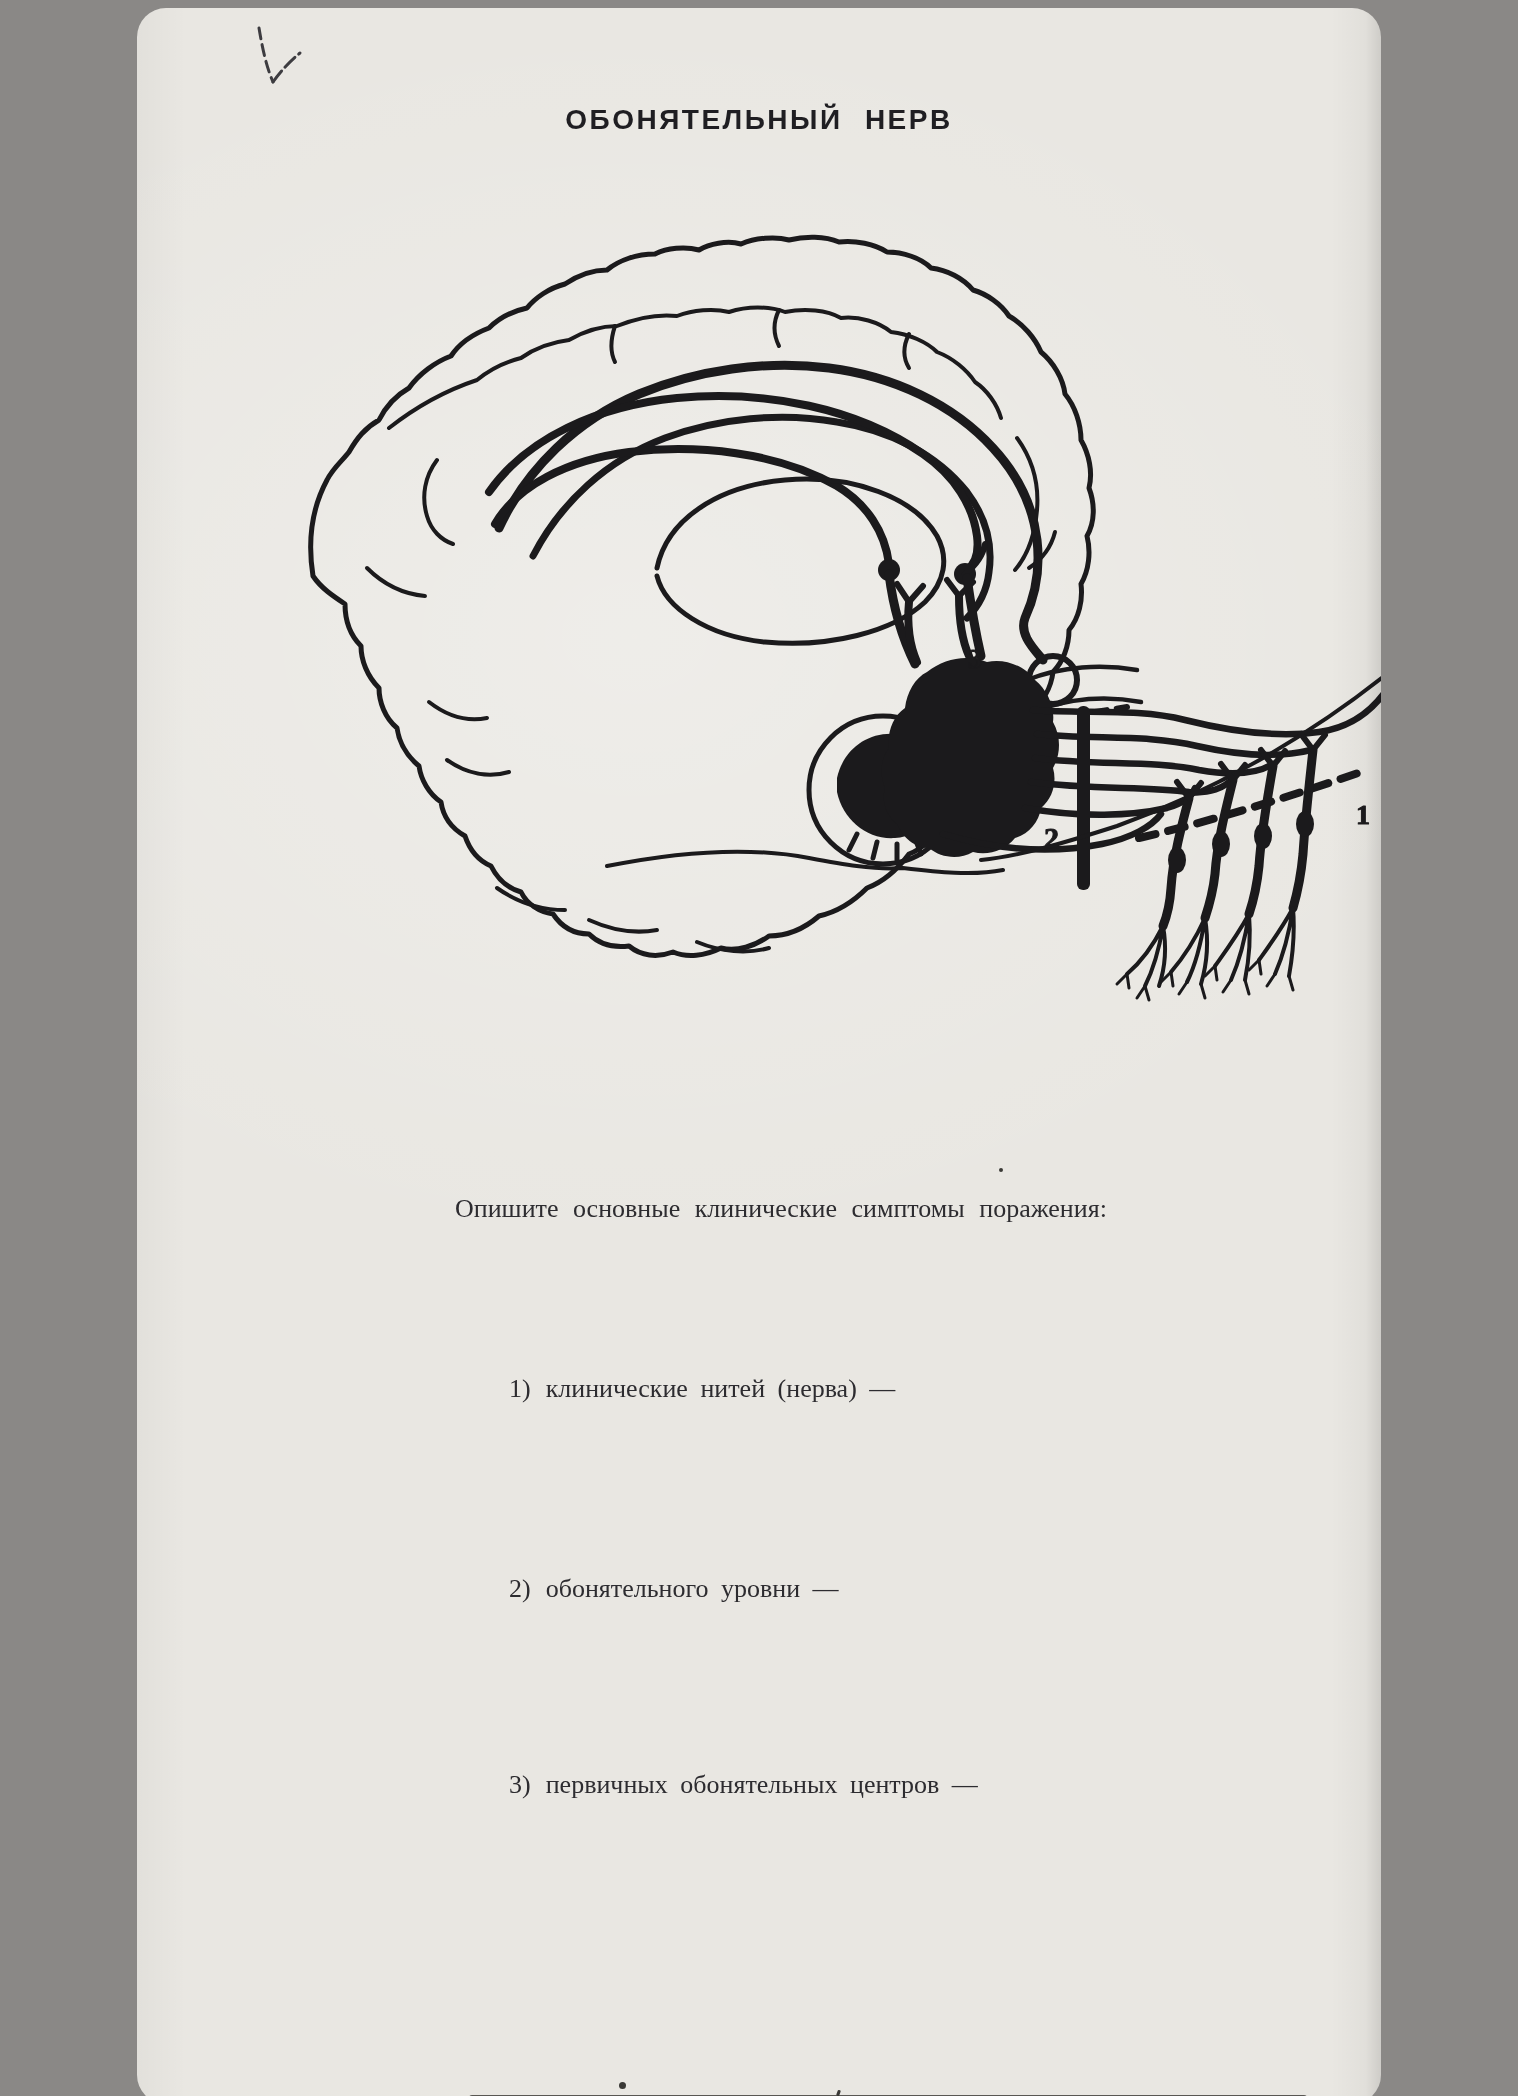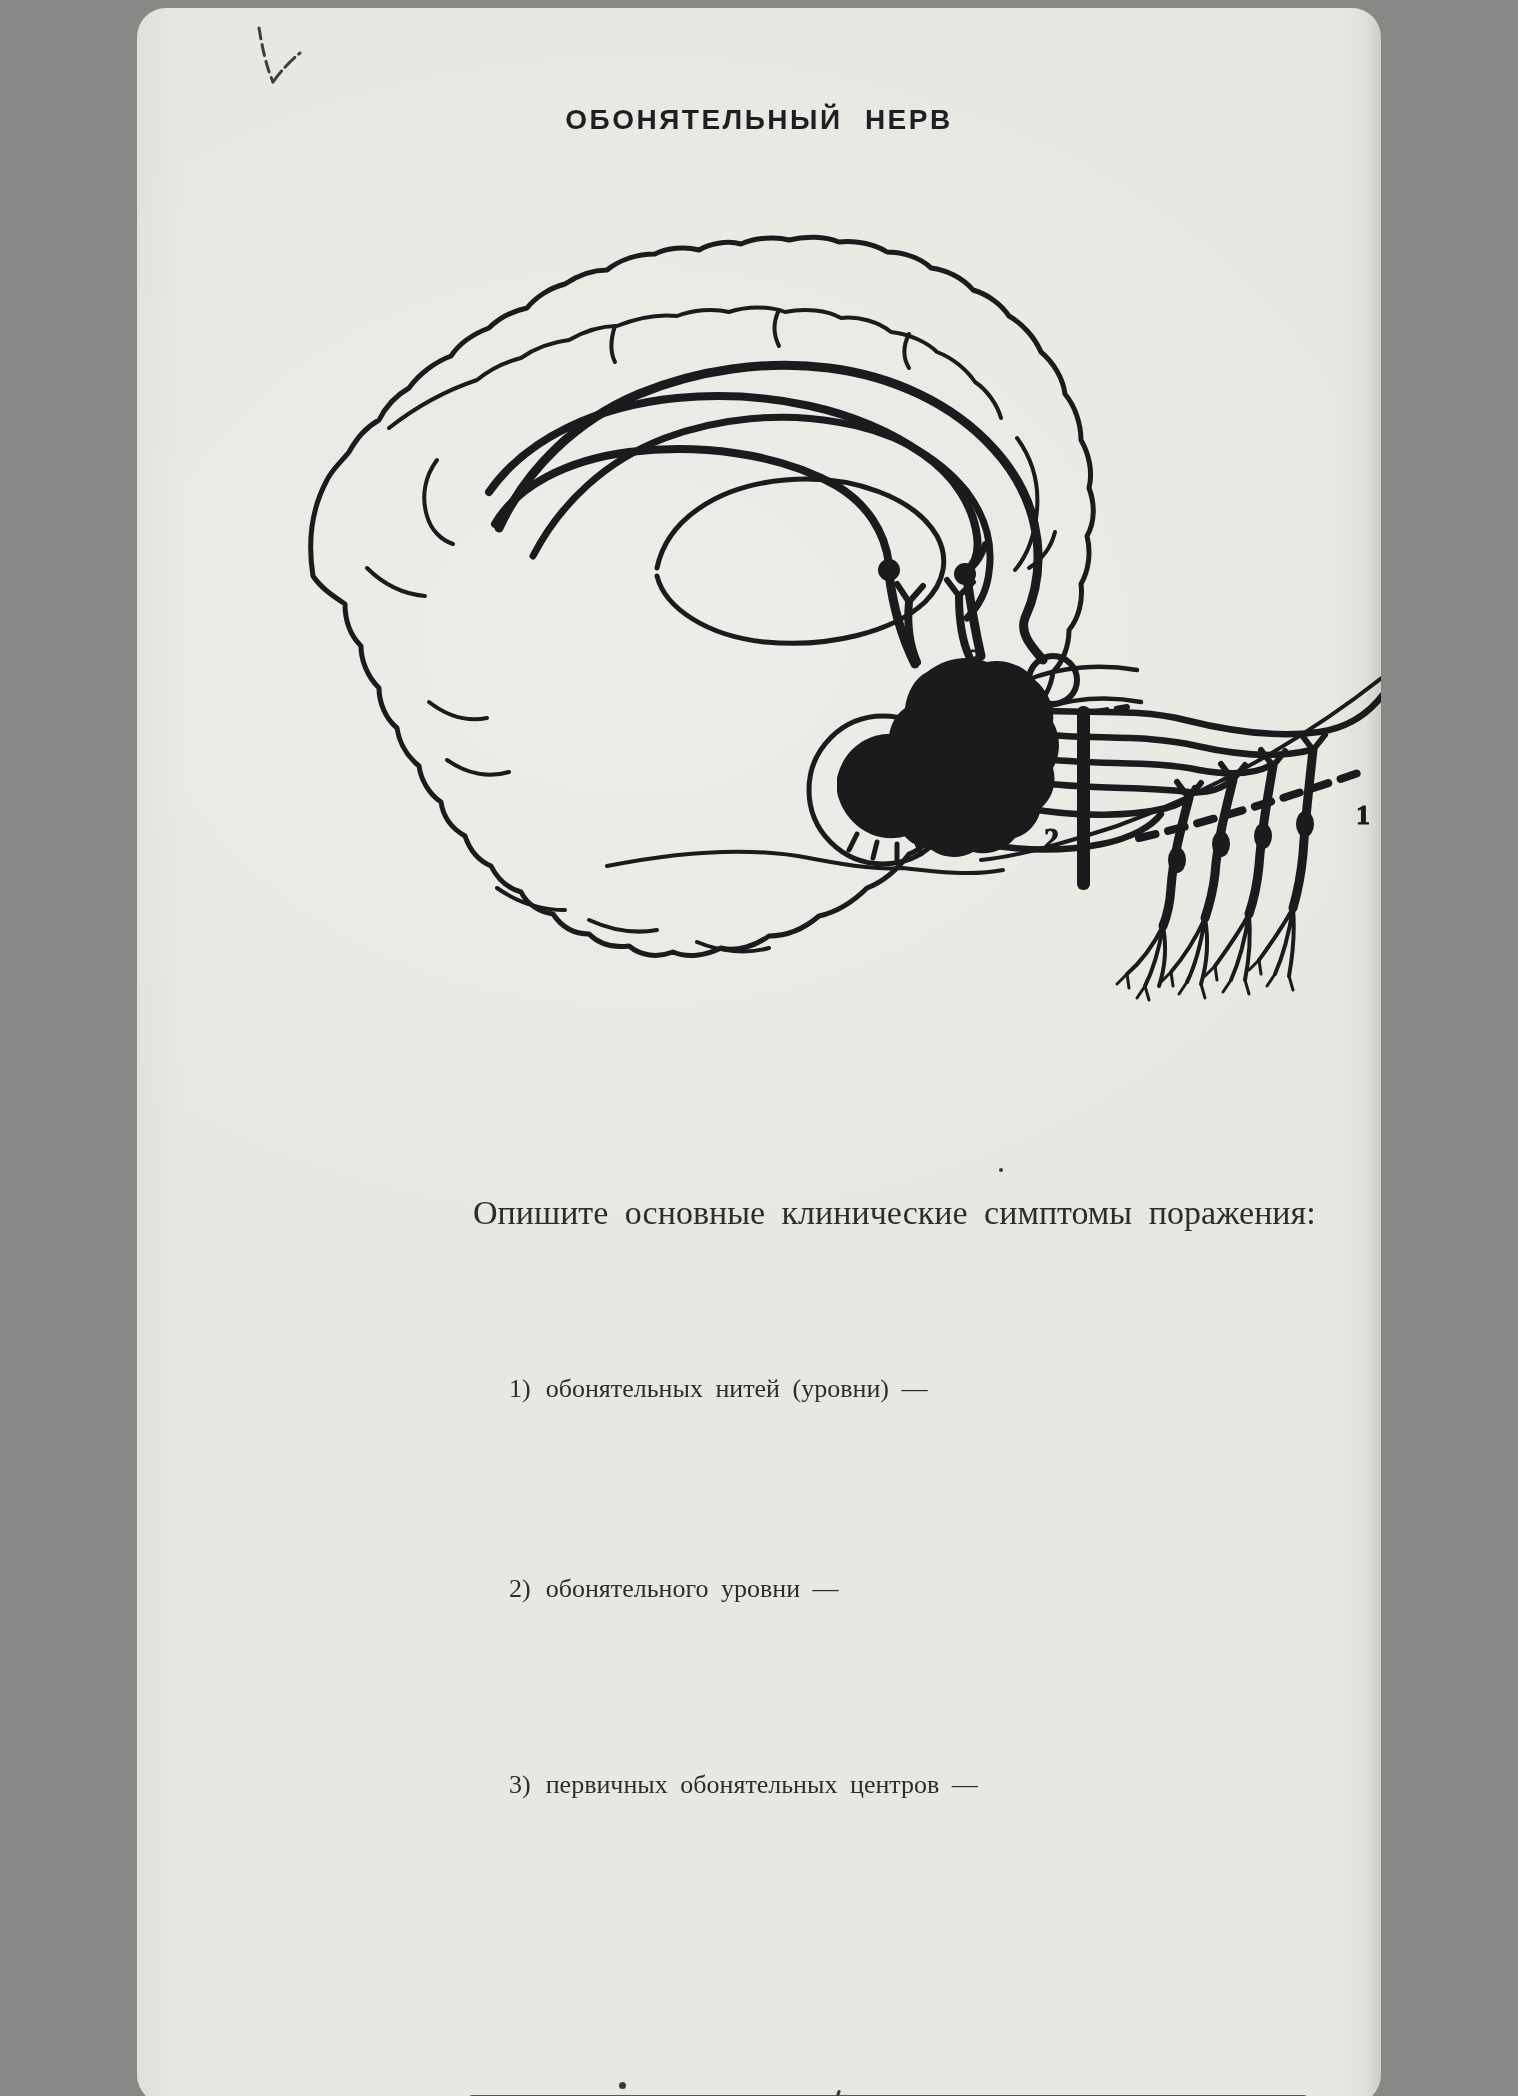--- a/index.html
+++ b/index.html
@@ -22,22 +22,22 @@
     font-family:"Liberation Sans","DejaVu Sans",sans-serif;
     font-weight:bold;font-size:28px;letter-spacing:2.5px;word-spacing:12px;
     color:#1f1e22;
   }
   .caption{
     position:absolute;left:293px;top:1100px;width:1000px;
     font-weight:bold;font-size:25px;letter-spacing:.4px;word-spacing:5px;
     color:#232226;
   }
   .intro{
-    position:absolute;left:336px;top:1186px;width:1000px;
-    font-size:34px;word-spacing:8px;color:#2d2c30;
+    position:absolute;left:318px;top:1186px;width:1000px;
+    font-size:26px;word-spacing:8px;color:#2d2c30;
   }
   .q-item{
     position:absolute;left:372px;
     font-size:26px;word-spacing:6px;color:#2d2c30;
     display:flex;gap:15px;white-space:nowrap;
   }
   .q1{top:1366px;} .q2{top:1566px;} .q3{top:1762px;}
   .pageno{
     position:absolute;left:1438px;top:1976px;
     font-size:22px;color:#4c4b48;letter-spacing:1px;font-family:Liberation Serif, serif;
@@ -268,21 +268,21 @@
       <text x="922" y="840" font-size="30" text-anchor="end">2</text>
       <text x="1226" y="816" font-size="28" text-anchor="middle">1</text>
     </g>
   </svg>
 
 
   <div class="intro">Опишите основные клинические симптомы поражения:</div>
 
   <div class="q-item q1">
     <span>1)</span>
-    <span>обонятельных нитей (уровни) —</span>
+    <span>клинические нитей (нерва) —</span>
   </div>
   <div class="q-item q2">
     <span>2)</span>
     <span>обонятельного уровни —</span>
   </div>
   <div class="q-item q3">
     <span>3)</span>
     <span>первичных обонятельных центров —</span>
   </div>
 

